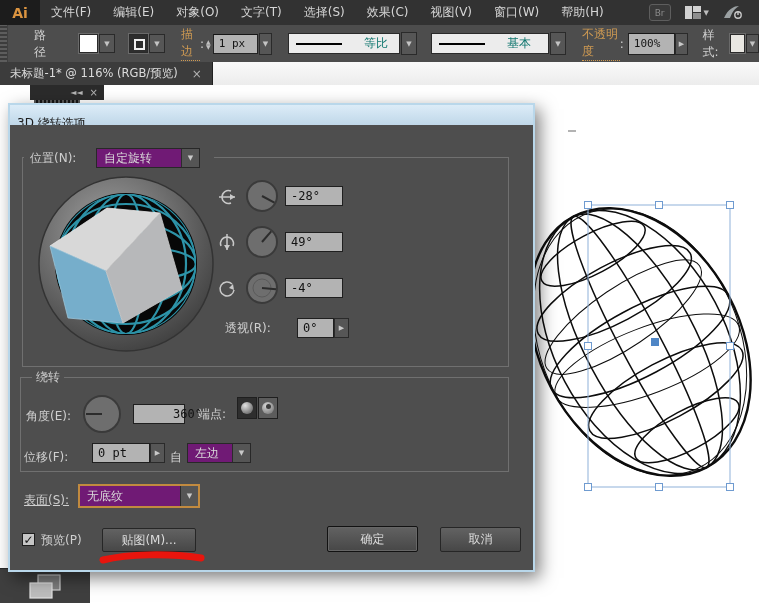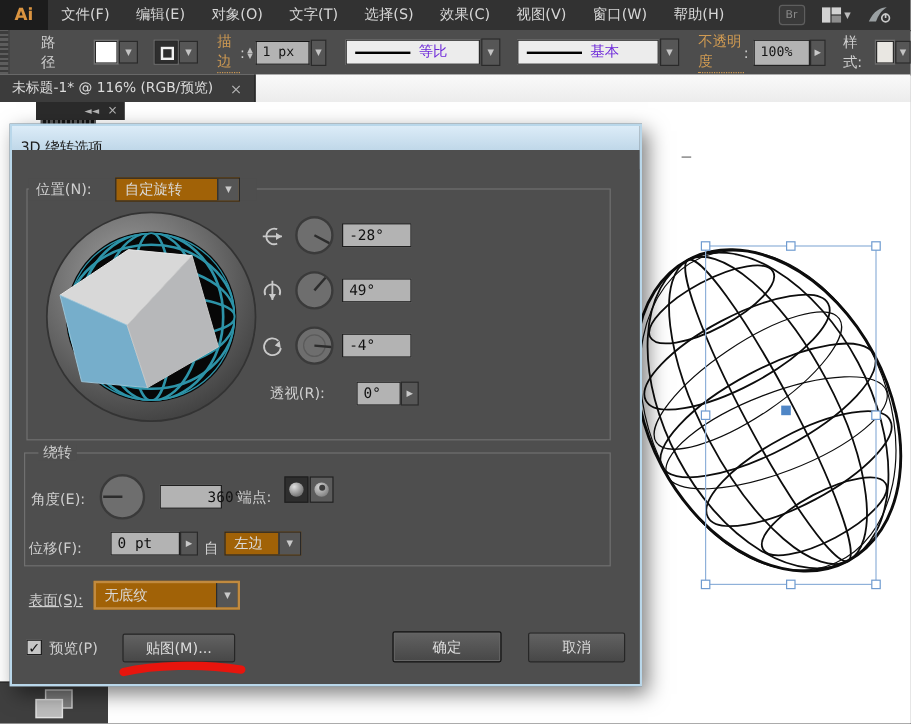--- a/index.html
+++ b/index.html
@@ -26,21 +26,21 @@
   .swatch{width:17px;height:17px;border:1px solid #2a2a2a;box-shadow:0 0 0 1px #6a6a6a;}
   .fill-swatch{background:#fff;}
   .stroke-swatch{background:#2e2e2e;position:relative;}
   .stroke-swatch::after{content:"";position:absolute;left:4px;top:4px;width:7px;height:7px;border:2px solid #f2f2f2;}
   .dd-arrow-btn{width:14px;height:17px;background:#565656;border:1px solid #2a2a2a;display:flex;align-items:center;justify-content:center;color:#c4c4c4;font-size:7px;margin-left:1px;}
   .link-orange{color:#cf9a52;border-bottom:1px dotted #cf9a52;cursor:pointer;}
   .stepper{display:flex;flex-direction:column;line-height:5px;font-size:6px;color:#c0c0c0;margin:0 2px;}
   .field{background:#b3b3b3;border:1px solid #232323;border-top-color:#161616;color:#141414;
          font-family:"DejaVu Sans Mono","Liberation Mono",monospace;font-size:11px;
          display:flex;align-items:center;padding:0 5px;height:18px;}
-  .line-dd{height:19px;background:#ececec;border:1px solid #2a2a2a;display:flex;align-items:center;gap:7px;padding:0 7px;color:#6d28d9;}
+  .line-dd{height:19px;background:#ececec;border:1px solid #2a2a2a;display:flex;align-items:center;gap:22px;padding:0 7px;color:#0f766e;}
   .line-dd .line{width:46px;height:2px;background:#000;}
   .spin-btn{width:15px;height:20px;background:#565656;border:1px solid #2a2a2a;color:#c9c9c9;font-size:7px;display:flex;align-items:center;justify-content:center;}
 
   
   .tabbar{left:0;top:62px;width:759px;height:23px;background:linear-gradient(#fafafa,#ececec);}
   .doc-tab{position:absolute;left:0;top:0;height:23px;background:#3c3c3c;color:#dcdcdc;font-size:11.5px;
            display:flex;align-items:center;gap:14px;padding:0 10px;border-right:1px solid #202020;}
   .tab-close{color:#b3b3b3;font-size:12px;cursor:pointer;}
 
   
@@ -55,21 +55,21 @@
 
   
   .dialog{left:8px;top:103px;width:523px;height:465px;border:2px solid #b9d7ea;z-index:5;
           box-shadow:5px 6px 16px rgba(0,0,0,.5);background:#4e4e4e;}
   .dlg-title{height:36px;background:linear-gradient(#dcecf8,#a9c7dc);color:#1c1c1c;font-size:12px;
              display:flex;align-items:center;padding-left:7px;}
   .dlg-body{position:absolute;left:0;top:20px;right:0;bottom:0;background:#4e4e4e;font-size:12px;color:#cfcfcf;}
   .dlg-label{line-height:20px;white-space:nowrap;}
   .groupbox{border:1px solid #707070;}
   .group-label{background:#4e4e4e;padding:0 4px;line-height:14px;}
-  .dd{background:#a16207;border:1px solid #282828;display:flex;align-items:stretch;color:#dadada;height:20px;box-sizing:border-box;}
+  .dd{background:#701a75;border:1px solid #282828;display:flex;align-items:stretch;color:#dadada;height:20px;box-sizing:border-box;}
   .dd .dd-text{flex:1;display:flex;align-items:center;padding:0 7px;font-size:12px;white-space:nowrap;}
   .dd .dd-btn{width:17px;background:#555;border-left:1px solid #2c2c2c;display:flex;align-items:center;justify-content:center;color:#c9c9c9;font-size:7px;}
   .dd-focus{border:2px solid #c18a3f;height:24px;}
   .dlg-field{background:#b3b3b3;border:1px solid #1f1f1f;color:#121212;height:20px;box-sizing:border-box;
              font-family:"DejaVu Sans Mono","Liberation Mono",monospace;font-size:12px;display:flex;align-items:center;padding:0 5px;}
   .btn{background:linear-gradient(#626262,#474747);border:1px solid #262626;border-radius:2px;color:#dcdcdc;
        font-size:12px;display:flex;align-items:center;justify-content:center;cursor:pointer;box-sizing:border-box;}
   .btn-default{border:1px solid #121212;box-shadow:0 0 0 1px #666 inset;}
   .checkbox{width:13px;height:13px;background:#c6c6c6;border:1px solid #1e1e1e;color:#111;
             font-size:12px;line-height:12px;text-align:center;box-sizing:border-box;}

